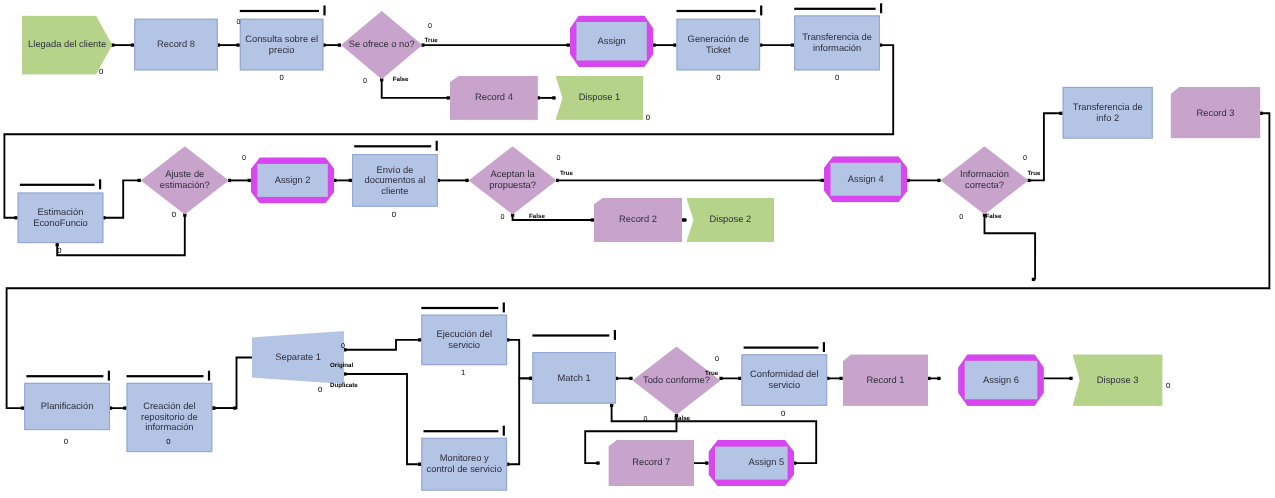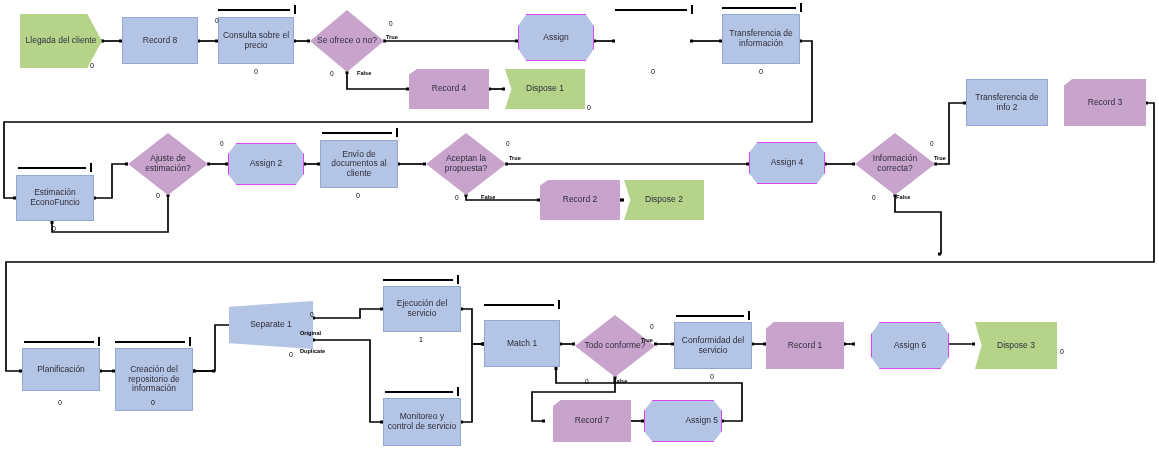--- a/index.html
+++ b/index.html
@@ -10,21 +10,21 @@
   
   svg.wires{position:absolute;left:0;top:0;width:1159px;height:453px;pointer-events:none;}
 
   
   .node{position:absolute;box-sizing:border-box;display:flex;align-items:center;
         justify-content:center;text-align:center;line-height:1.12;
         font-size:8.5px;color:#2e2e3c;}
   .node .lbl{display:block;padding:0 3px;}
 
   .rect{background:#b4c4e4;border:1px solid #93a8d2;}
-  .octagon{background:#b4c4e4;border:1px solid #d946ef;
+  .octagon{background:#b4c4e4;border:6px solid #d946ef;
            clip-path:polygon(11% 0,89% 0,100% 26%,100% 74%,89% 100%,11% 100%,0 74%,0 26%);}
   .diamond{background:#c8a3cc;border:0;
            clip-path:polygon(50% 0,100% 50%,50% 100%,0 50%);}
   .record{background:#c8a3cc;border:0;
           clip-path:polygon(10% 0,100% 0,100% 100%,0 100%,0 14%);}
   .dispose{background:#b5d48a;border:0;
            clip-path:polygon(0 0,100% 0,100% 100%,0 100%,8% 50%);}
   .create{background:#b5d48a;border:0;
           clip-path:polygon(0 0,82% 0,100% 50%,82% 100%,0 100%);}
   .trapezoid{background:#b4c4e4;border:0;
@@ -133,20 +133,23 @@
     <div class="counter" style="left: 246px; top: 68px; width: 20px;">0</div>
     <div class="node diamond" style="left: 310px; top: 10px; width: 74px; height: 62px;">
       <span class="lbl">Se ofrece o no?</span>
     </div>
     <div class="node octagon" style="left: 518px; top: 14px; width: 76px; height: 47px;">
       <span class="lbl">Assign</span>
     </div>
     <div class="qbar" style="left: 615px; top: 5px; width: 78px;">
       <span class="rule"></span>
       <span class="cap"></span>
+    </div>
+    <div class="node rect" style="left: 615px; top: 17px; width: 76px; height: 47px;">
+      <span class="lbl">Generación de Ticket</span>
     </div>
     <div class="counter" style="left: 643px; top: 68px; width: 20px;">0</div>
     <div class="qbar" style="left: 722px; top: 3px; width: 80px;">
       <span class="rule"></span>
       <span class="cap"></span>
     </div>
     <div class="node rect" style="left: 722px; top: 14px; width: 78px; height: 50px;">
       <span class="lbl">Transferencia de información</span>
     </div>
     <div class="counter" style="left: 751px; top: 68px; width: 20px;">0</div>

